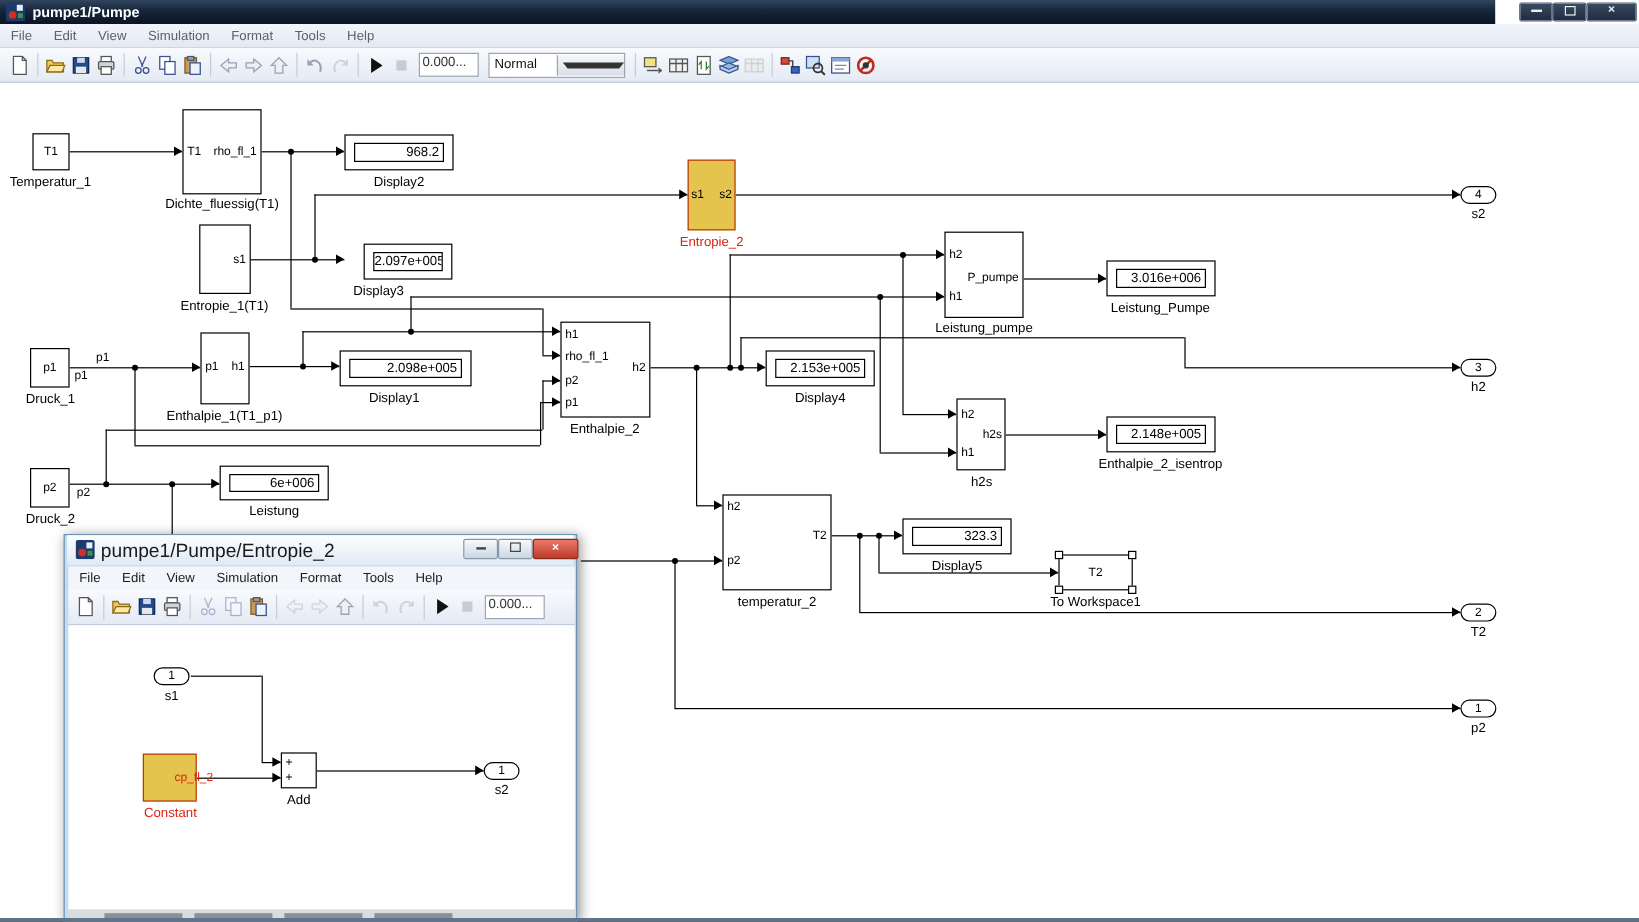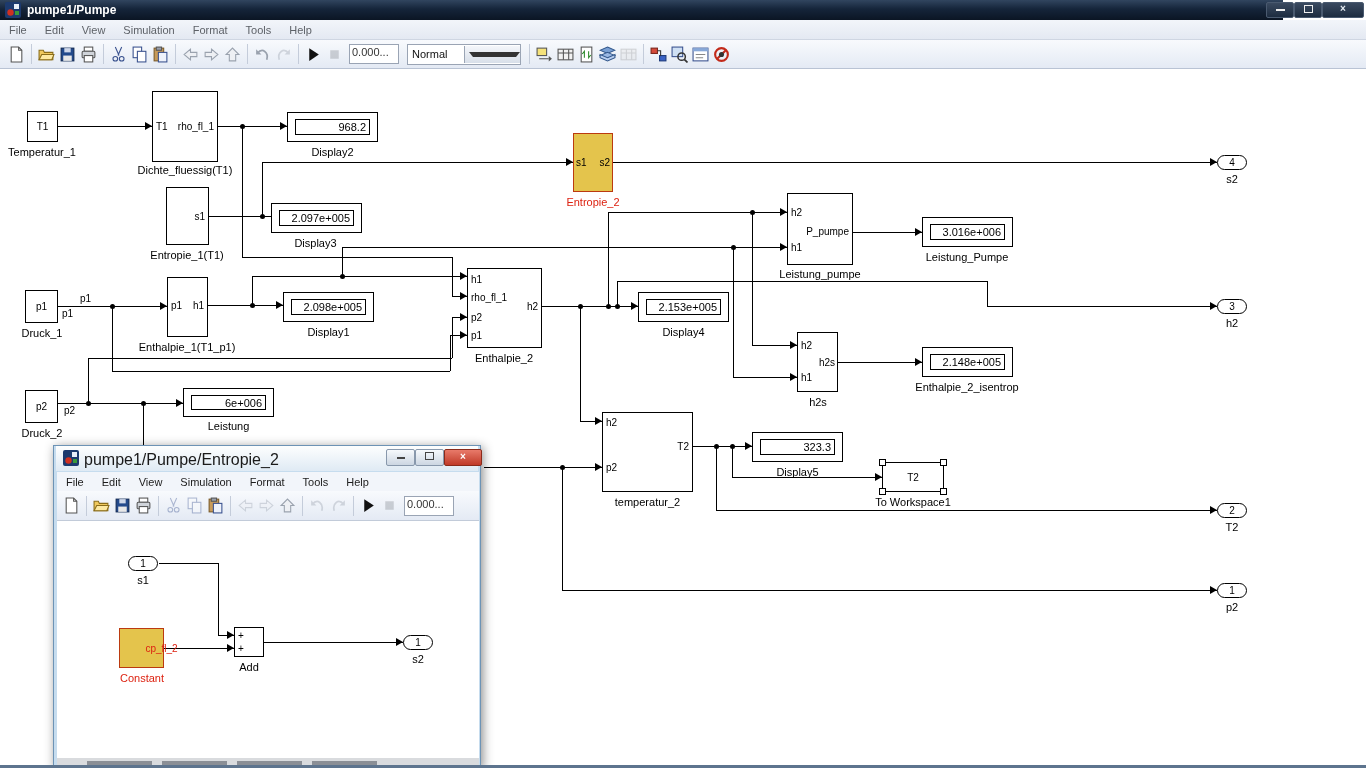--- a/index.html
+++ b/index.html
@@ -1,20 +1,20 @@
 <!DOCTYPE html>
 <html><head>
 <meta charset="utf-8">
 <style>
   html,body{margin:0;padding:0;background:#000;}
   body{font-family:"Liberation Sans",sans-serif;}
   #screen{position:relative;width:1366px;height:768px;overflow:hidden;background:#fff;}
   .ab{position:absolute;}
   
-  #titlebar{left:0;top:0;width:1246px;height:20px;background:linear-gradient(#31455f,#15253a 45%,#0b1524);z-index:30;padding-left:37px;}
+  #titlebar{left:0;top:0;width:1246px;height:20px;background:linear-gradient(#31455f,#15253a 45%,#0b1524);z-index:30;}
   #title-text{left:27px;top:3px;font-size:12px;font-weight:bold;color:#fff;}
   .capbtn{top:2px;height:14px;border:1px solid #4a5a70;border-radius:2px;background:linear-gradient(#3a4a60,#1d2c40);color:#e8edf4;text-align:center;line-height:12px;font-size:10px;}
   #menubar{left:0;top:20px;width:1366px;height:19px;background:linear-gradient(#f2f5fa,#e4e9f2);border-bottom:1px solid #cfd6e2;z-index:30;display:flex;align-items:center;}
   .mi{font-size:11px;color:#5e6268;padding:0 9px;}
   #cmenubar .mi{color:#1c1c1c;}
   #toolbar{left:0;top:40px;width:1366px;height:29px;background:linear-gradient(#f8fafd,#e4eaf4);border-bottom:1px solid #b9c3d4;z-index:30;display:flex;align-items:center;padding-left:6px;box-sizing:border-box;}
   .tsep{width:1px;height:20px;background:#c4ccda;margin:0 4px;flex:0 0 auto;}
   .ti{width:21px;height:21px;display:flex;align-items:center;justify-content:center;flex:0 0 auto;}
   .ti.dis{opacity:.38;}
   .simtime{width:44px;height:16px;border:1px solid #9aa4b4;background:#fff;font-size:11px;color:#333;padding:1px 2px;margin:0 4px;flex:0 0 auto;overflow:hidden;}
@@ -166,39 +166,39 @@
   <div class="disp" style="left:287px;top:112px;width:91px;height:30px;">
       <div class="dv">968.2</div>
     </div>
   <div class="bl" style="left:287px;top:146px;width:91px;">Display2</div>
 
   <div class="blk" style="left:166px;top:187px;width:43px;height:58px;">
     <span class="pt" style="right:3px;top:23px;">s1</span>
   </div>
   <div class="bl" style="left:142px;top:249px;width:90px;">Entropie_1(T1)</div>
 
-  <div class="disp" style="left:271px;top:203px;width:91px;height:30px;">
+  <div class="disp" style="left:303px;top:203px;width:74px;height:30px;">
       <div class="dv">2.097e+005</div>
     </div>
   <div class="bl" style="left:270px;top:237px;width:91px;">Display3</div>
 
   <div class="blk cblk" style="left:25px;top:290px;width:33px;height:33px;">
       <span>p1</span>
     </div>
   <div class="bl" style="left:12px;top:327px;width:60px;">Druck_1</div>
   <div class="pt" style="left:80px;top:293px;z-index:6;">p1</div>
   <div class="pt" style="left:62px;top:308px;z-index:6;">p1</div>
 
   <div class="blk" style="left:167px;top:277px;width:41px;height:60px;">
     <span class="pt" style="left:3px;top:22px;">p1</span>
     <span class="pt" style="right:3px;top:22px;">h1</span>
   </div>
   <div class="bl" style="left:132px;top:341px;width:110px;">Enthalpie_1(T1_p1)</div>
 
-  <div class="disp" style="left:283px;top:292px;width:91px;height:30px;">
+  <div class="disp" style="left:283px;top:292px;width:110px;height:30px;">
       <div class="dv">2.098e+005</div>
     </div>
   <div class="bl" style="left:283px;top:326px;width:91px;">Display1</div>
 
   <div class="blk cblk" style="left:25px;top:390px;width:33px;height:33px;">
       <span>p2</span>
     </div>
   <div class="bl" style="left:12px;top:427px;width:60px;">Druck_2</div>
   <div class="pt" style="left:64px;top:405px;z-index:6;">p2</div>
 

